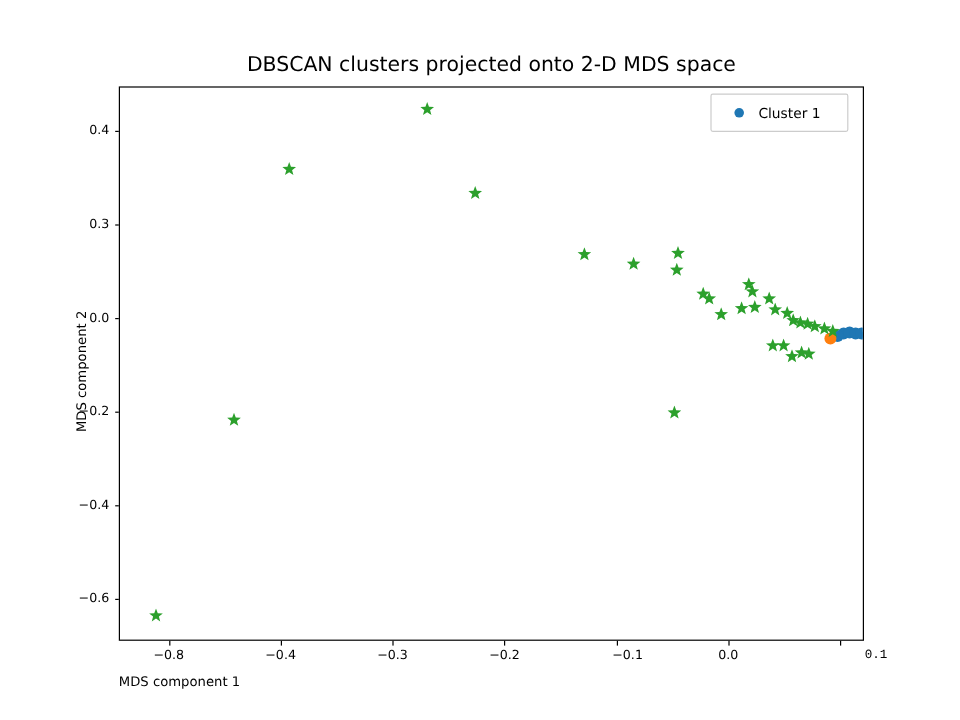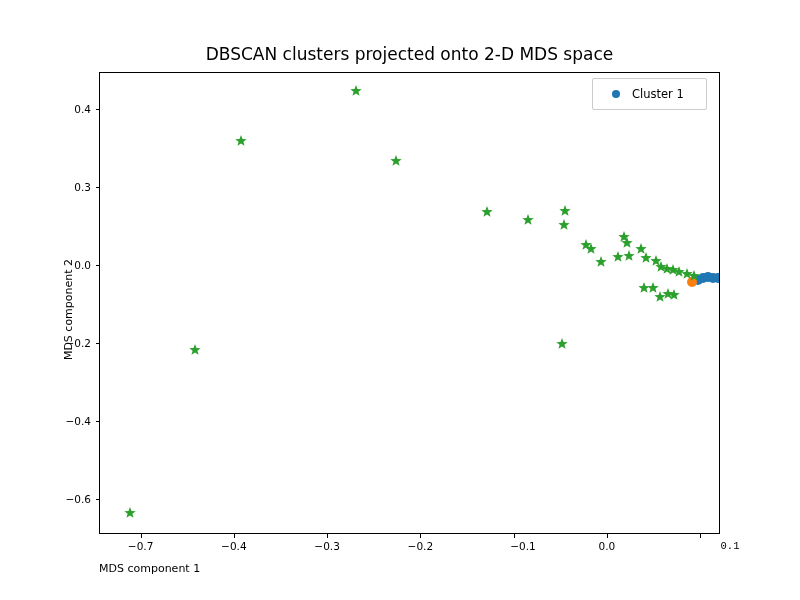--- a/index.html
+++ b/index.html
@@ -305,21 +305,21 @@
         <div class="pt" style="left: 462px; top: 271.37px;">
           <svg width="12" height="12" viewBox="0 0 12 12">
             <polygon points="6.00,0.00 7.48,3.96 11.71,4.15 8.40,6.78 9.53,10.85 6.00,8.52 2.47,10.85 3.60,6.78 0.29,4.15 4.52,3.96" fill="#2ca02c"></polygon>
           </svg>
         </div>
       </div>
   </div>
 
   <div id="axes-decorations">
       <div class="tick-x" style="left: 140.59px;"></div>
-      <div class="ticklabel-x" style="left: 140.59px;">−0.7</div>
+      <div class="ticklabel-x" style="left: 140.59px;">−0.8</div>
       <div class="tick-x" style="left: 233.85px;"></div>
       <div class="ticklabel-x" style="left: 233.85px;">−0.4</div>
       <div class="tick-x" style="left: 327.11px;"></div>
       <div class="ticklabel-x" style="left: 327.11px;">−0.3</div>
       <div class="tick-x" style="left: 420.36px;"></div>
       <div class="ticklabel-x" style="left: 420.36px;">−0.2</div>
       <div class="tick-x" style="left: 513.62px;"></div>
       <div class="ticklabel-x" style="left: 523px;">−0.1</div>
       <div class="tick-x" style="left: 606.88px;"></div>
       <div class="ticklabel-x" style="left: 606.88px;">0.0</div>

